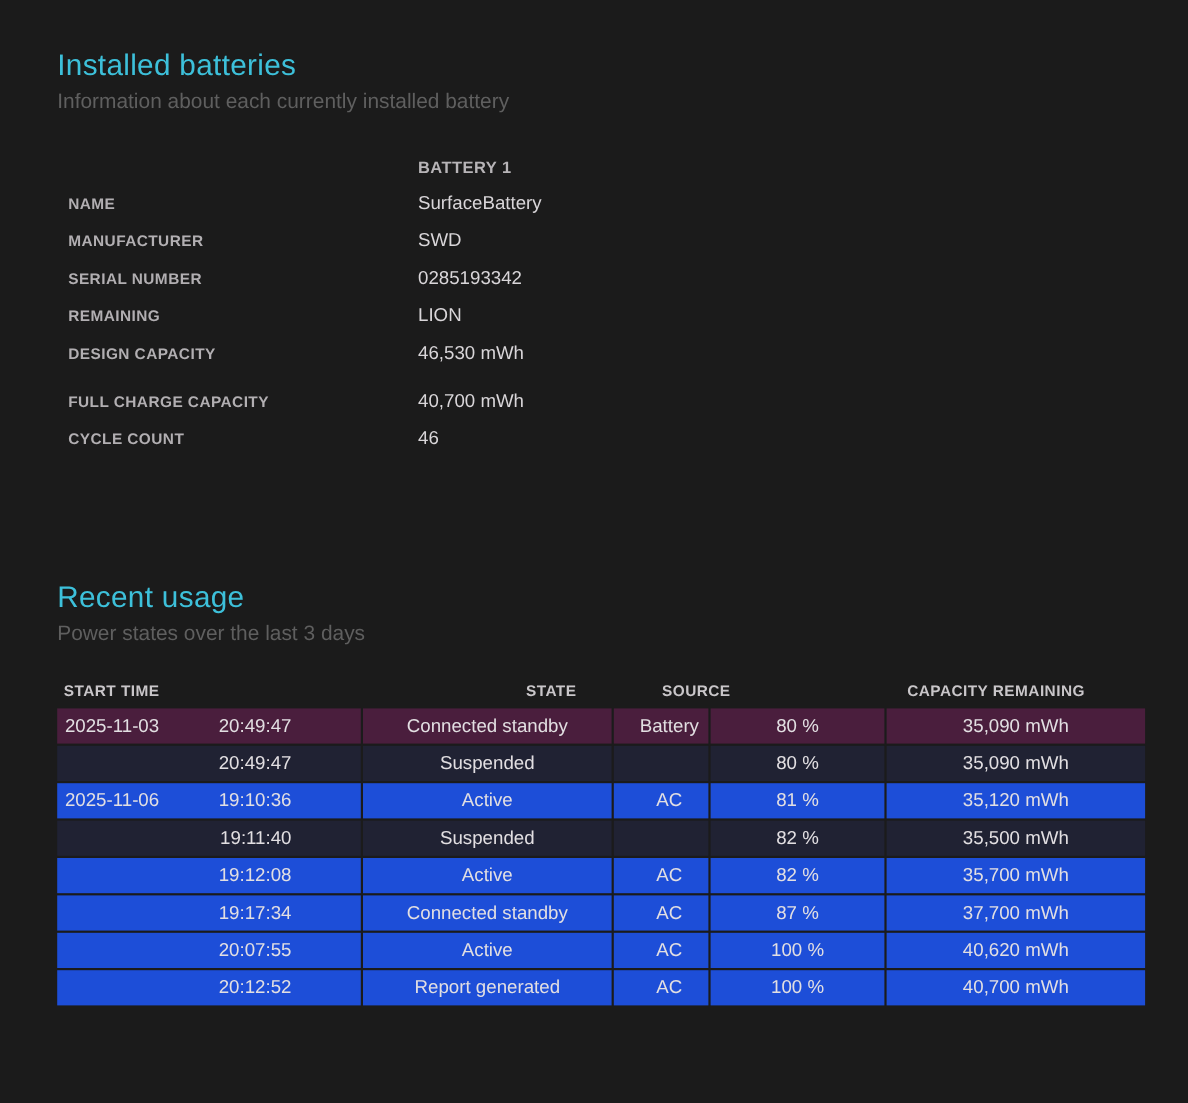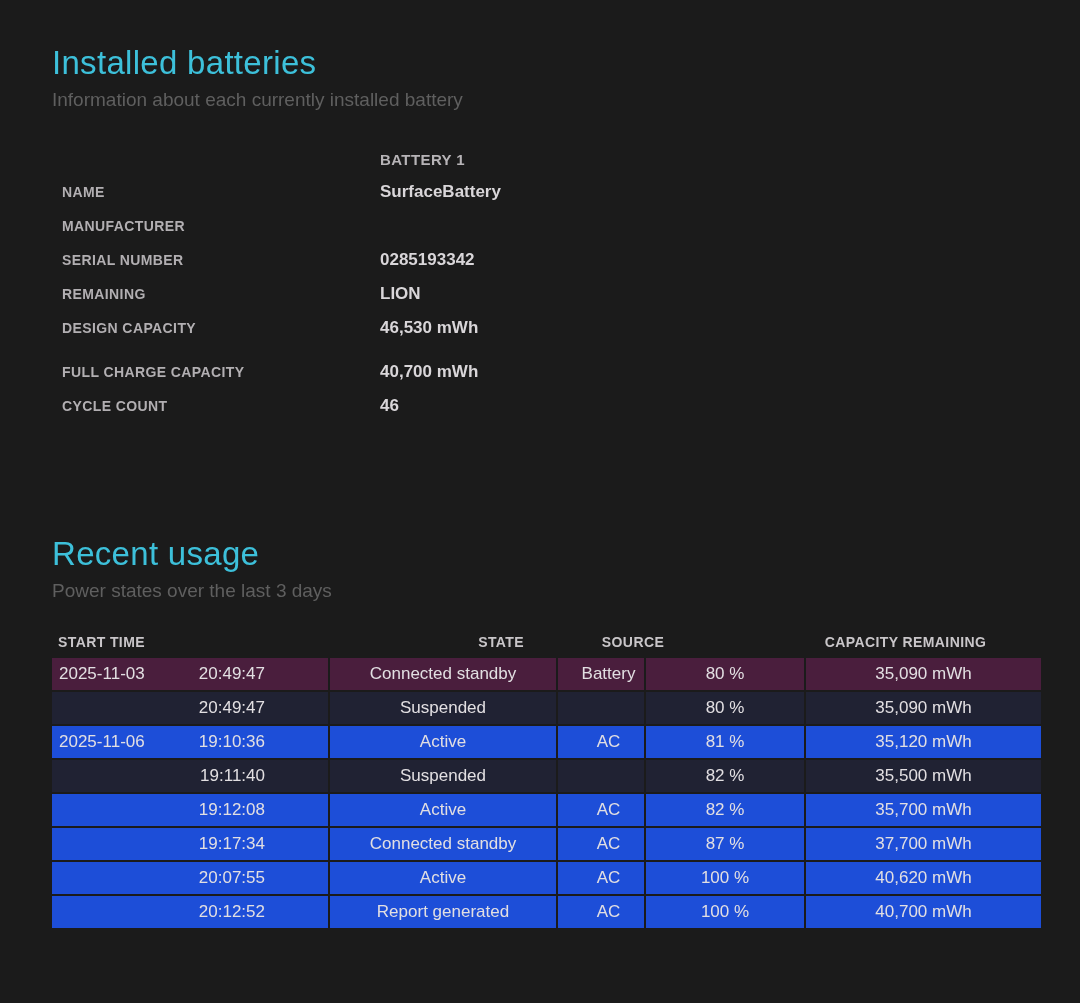--- a/index.html
+++ b/index.html
@@ -8,21 +8,21 @@
     width: 1080px; height: 1003px;
     background: #1b1b1b;
     font-family: "Liberation Sans", "DejaVu Sans", sans-serif;
     overflow: hidden;
   }
   .page { padding: 44px 40px 0 52px; }
 
   
   .section-title {
     margin: 0;
-    font-size: 33px;
+    font-size: 27px;
     font-weight: 300;
     color: #3dc0da;
     letter-spacing: 0.3px;
   }
   .section-subtitle {
     margin: 7px 0 0 0;
     font-size: 19px;
     font-weight: 300;
     color: #5f5f5f;
   }
@@ -46,21 +46,21 @@
     letter-spacing: 0.4px;
   }
   .battery-col-header {
     font-size: 15px;
     font-weight: bold;
     color: #b7b4b7;
     letter-spacing: 0.4px;
   }
   .info-value {
     font-size: 17px;
-    font-weight: 700;
+    font-weight: 400;
     color: #d9d6d9;
   }
 
   
   .usage-section { margin-top: 112px; }
 
   .usage-table { margin-top: 28px; width: 989px; }
 
   .usage-header {
     display: grid;
@@ -121,20 +121,21 @@
         <div class="info-label"></div>
         <div class="battery-col-header">BATTERY 1</div>
       </div>
 
       <div class="info-row">
         <div class="info-label">NAME</div>
         <div class="info-value">SurfaceBattery</div>
       </div>
       <div class="info-row">
         <div class="info-label">MANUFACTURER</div>
+        <div class="info-value">SWD</div>
       </div>
       <div class="info-row">
         <div class="info-label">SERIAL NUMBER</div>
         <div class="info-value">0285193342</div>
       </div>
       <div class="info-row">
         <div class="info-label">REMAINING</div>
         <div class="info-value">LION</div>
       </div>
       <div class="info-row">

